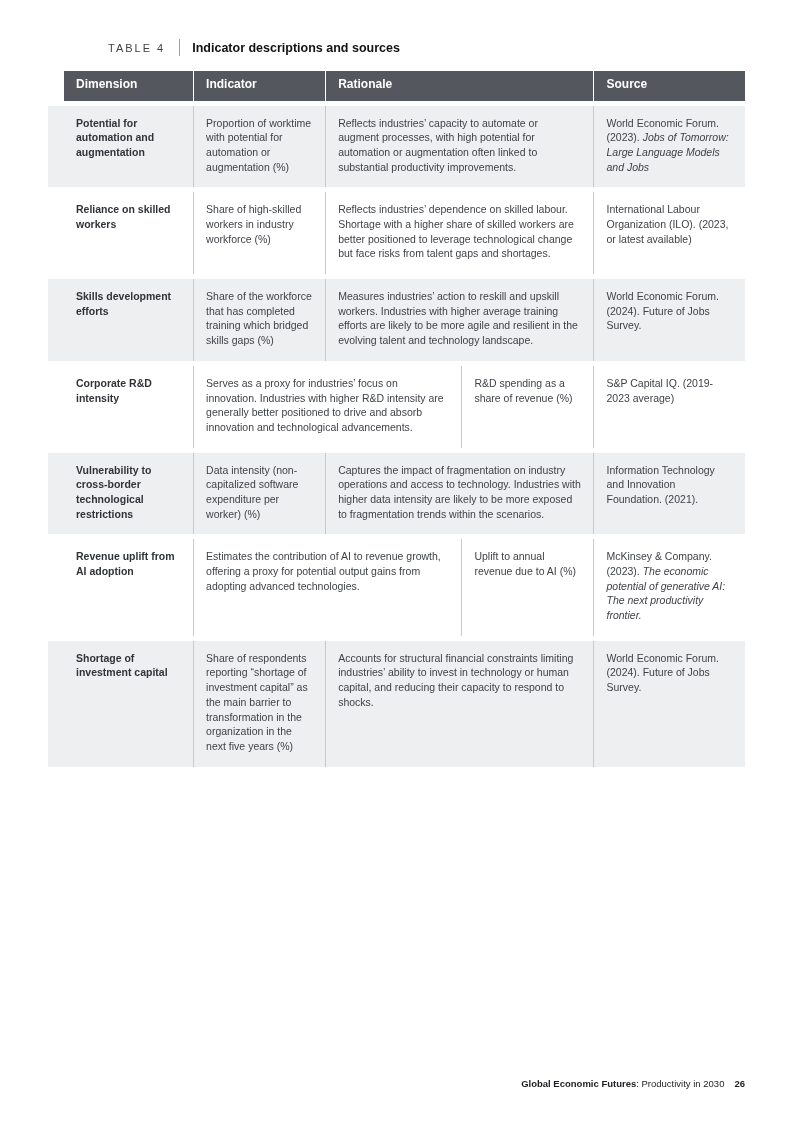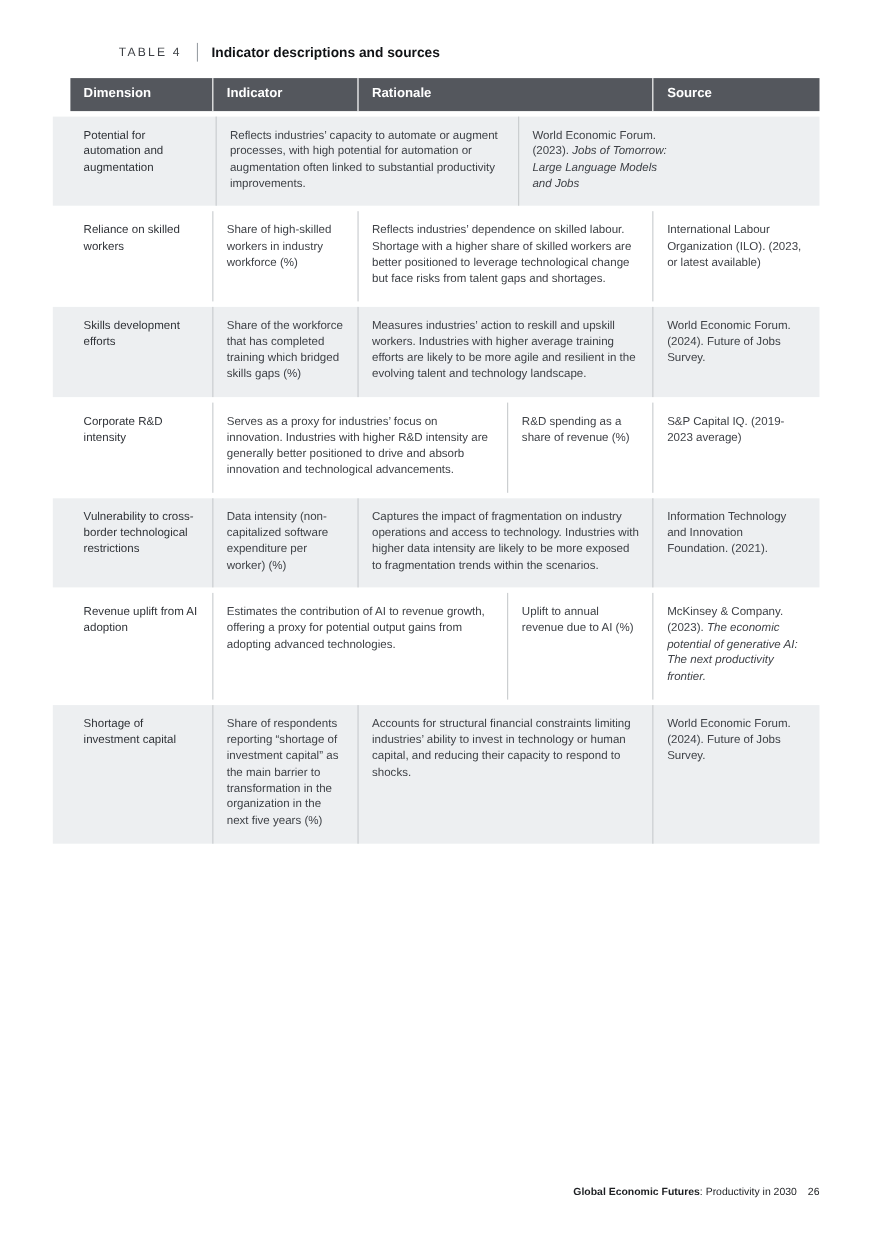--- a/index.html
+++ b/index.html
@@ -51,21 +51,21 @@
     display: flex;
     margin-bottom: 5px;
     padding-left: 16px;
   }
   .cell {
     padding: 10px 12px 13px 12px;
     font-size: 10.5px;
     line-height: 1.4;
     color: #3f4247;
   }
-  .col-dim { width: 132px; font-weight: normal; color: #303338; }
+  .col-dim { width: 132px; font-weight: bold; color: #303338; }
   .col-ind { width: 135px; }
   .col-rat { width: 275px; }
   .col-src { width: 155px; }
 
   .head .cell {
     background: #54575d;
     color: #ffffff;
     font-weight: bold;
     font-size: 12px;
     padding: 6px 12px 8px 12px;
@@ -84,21 +84,21 @@
     right: 48px;
     bottom: 32px;
     font-size: 9.5px;
     color: #1c1e21;
     display: flex;
     align-items: baseline;
     white-space: pre;
     margin-left: 28px;
   }
   .footer .bold { font-weight: bold; }
-  .footer .page-num { font-weight: normal; margin-left: 10px; }
+  .footer .page-num { font-weight: bold; margin-left: 10px; }
 </style>
 </head>
 <body>
 
 <div class="page">
 
   <div class="caption">
     <span class="caption-label">TABLE 4</span>
     <span class="caption-divider"></span>
     <span class="caption-title">Indicator descriptions and sources</span>
@@ -108,20 +108,21 @@
 
     <div class="row head">
       <div class="cell col-dim">Dimension</div>
       <div class="cell col-ind">Indicator</div>
       <div class="cell col-rat">Rationale</div>
       <div class="cell col-src">Source</div>
     </div>
 
     <div class="row body shade">
       <div class="cell col-dim">Potential for automation and augmentation</div>
+      <div class="cell col-ind">Proportion of worktime with potential for automation or augmentation (%)</div>
       <div class="cell col-rat">Reflects industries’ capacity to automate or augment processes, with high potential for automation or augmentation often linked to substantial productivity improvements.</div>
       <div class="cell col-src"><span>World Economic Forum. (2023). </span><span class="it">Jobs of Tomorrow: Large Language Models and Jobs</span></div>
     </div>
 
     <div class="row body">
       <div class="cell col-dim">Reliance on skilled workers</div>
       <div class="cell col-ind">Share of high-skilled workers in industry workforce (%)</div>
       <div class="cell col-rat">Reflects industries’ dependence on skilled labour. Shortage with a higher share of skilled workers are better positioned to leverage technological change but face risks from talent gaps and shortages.</div>
       <div class="cell col-src"><span>International Labour Organization (ILO). (2023, or latest available)</span><span class="it"></span></div>
     </div>

